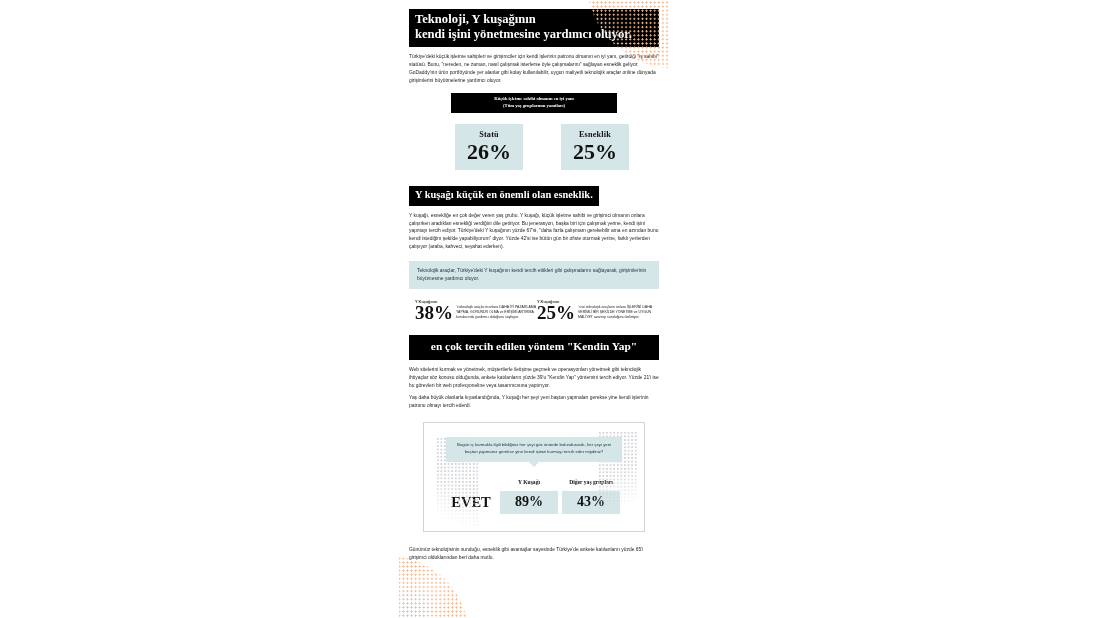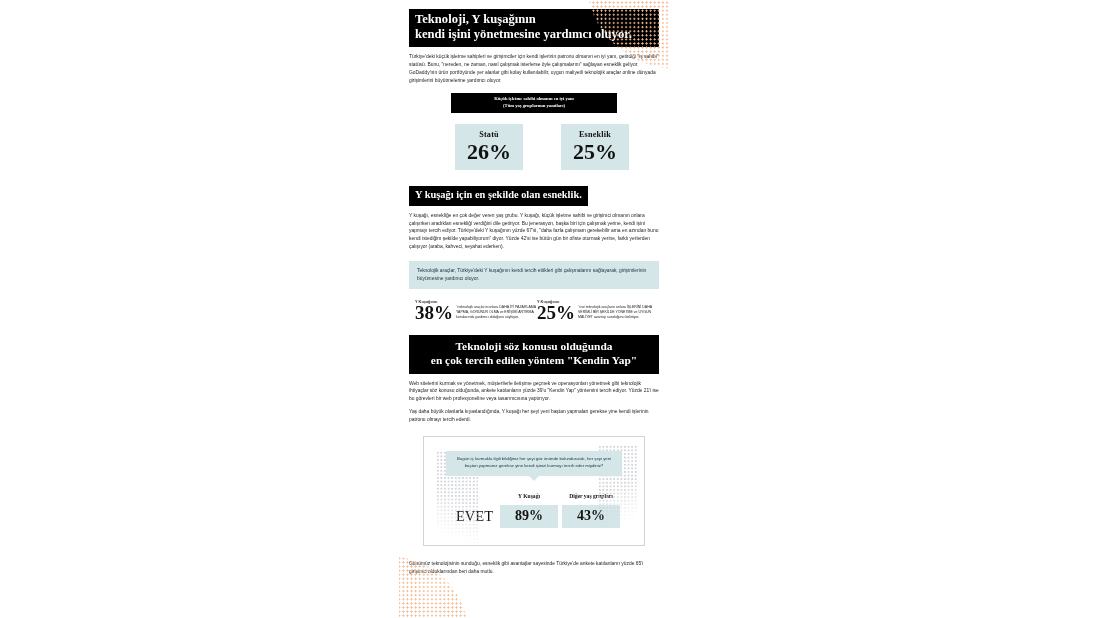--- a/index.html
+++ b/index.html
@@ -127,22 +127,22 @@
   table.survey{
     border-collapse:separate;border-spacing:4px 5px;
     margin:12px auto 0;width:180px;
   }
   table.survey th{
     font-family:"Liberation Serif", serif;font-weight:bold;
     font-size:5.6px;color:#111;padding:0 0 1px;text-align:center;
   }
   table.survey th.blank{width:48px;}
   table.survey td.rowlabel{
-    font-family:"Liberation Serif", serif;font-weight:normal;
-    font-size:14.5px;color:#111;text-align:right;padding-right:3px;
+    font-family:"Liberation Serif", serif;font-weight:bold;
+    font-size:14.5px;color:#111;text-align:center;padding-right:3px;
     white-space:nowrap;
   }
   table.survey td.cell{
     background:#d5e6e8;text-align:center;width:58px;
     font-family:"Liberation Serif", serif;font-weight:bold;
     font-size:14px;color:#111;padding:3px 0 4px;
   }
 
   
   p.closing{
@@ -175,21 +175,21 @@
         <div class="lbl">Statü</div>
         <div class="val">26%</div>
       </div>
       <div class="tile">
         <div class="lbl">Esneklik</div>
         <div class="val">25%</div>
       </div>
     </div>
 
     <div class="h2wrap" style="margin-top:14px;">
-      <div class="band h2">Y kuşağı için en şekilde olan esneklik.</div>
+      <div class="band h2">Y kuşağı küçük en önemli olan esneklik.</div>
     </div>
 
     <p class="body">Y kuşağı, esnekliğe en çok değer veren yaş grubu. Y kuşağı, küçük işletme sahibi ve girişimci olmanın onlara çalışırken aradıkları esnekliği verdiğini dile getiriyor. Bu jenerasyon, başka biri için çalışmak yerine, kendi işini yapmayı tercih ediyor. Türkiye'deki Y kuşağının yüzde 67'si, "daha fazla çalışmam gerekebilir ama en azından bunu kendi istediğim şekilde yapabiliyorum" diyor. Yüzde 42'si ise bütün gün bir ofiste oturmak yerine, farklı yerlerden çalışıyor (araba, kahveci, seyahat ederken).</p>
 
     <div class="note">Teknolojik araçlar, Türkiye'deki Y kuşağının kendi tercih ettikleri gibi çalışmalarını sağlayarak, girişimlerinin büyümesine yardımcı oluyor.</div>
 
     <div class="pairs">
       <div class="pair">
         <div class="gen">Y Kuşağının</div>
         <div class="row">
@@ -200,21 +200,20 @@
       <div class="pair">
         <div class="gen">Y Kuşağının</div>
         <div class="row">
           <div class="big">25%</div>
           <div class="txt">'i ise teknolojik araçların onlara İŞLERİNİ DAHA VERİMLİ BİR ŞEKİLDE YÖNETME ve UYGUN MALİYET avantajı sunduğunu belirtiyor.</div>
         </div>
       </div>
     </div>
 
     <div class="band h3" style="margin-top:12px;">
-      <div>Teknoloji söz konusu olduğunda</div>
       <div>en çok tercih edilen yöntem "Kendin Yap"</div>
     </div>
 
     <p class="body">Web sitelerini kurmak ve yönetmek, müşterilerle iletişime geçmek ve operasyonları yönetmek gibi teknolojik ihtiyaçlar söz konusu olduğunda, ankete katılanların yüzde 39'u "Kendin Yap" yöntemini tercih ediyor. Yüzde 21'i ise bu görevleri bir web profesyoneline veya tasarımcısına yaptırıyor.</p>
     <p class="body tight">Yaş daha büyük olanlarla kıyaslandığında, Y kuşağı her şeyi yeni baştan yapmaları gerekse yine kendi işlerinin patronu olmayı tercih ederdi.</p>
 
     <div class="card">
       <div class="dots dots-qa"></div>
       <div class="dots dots-qb"></div>
 

